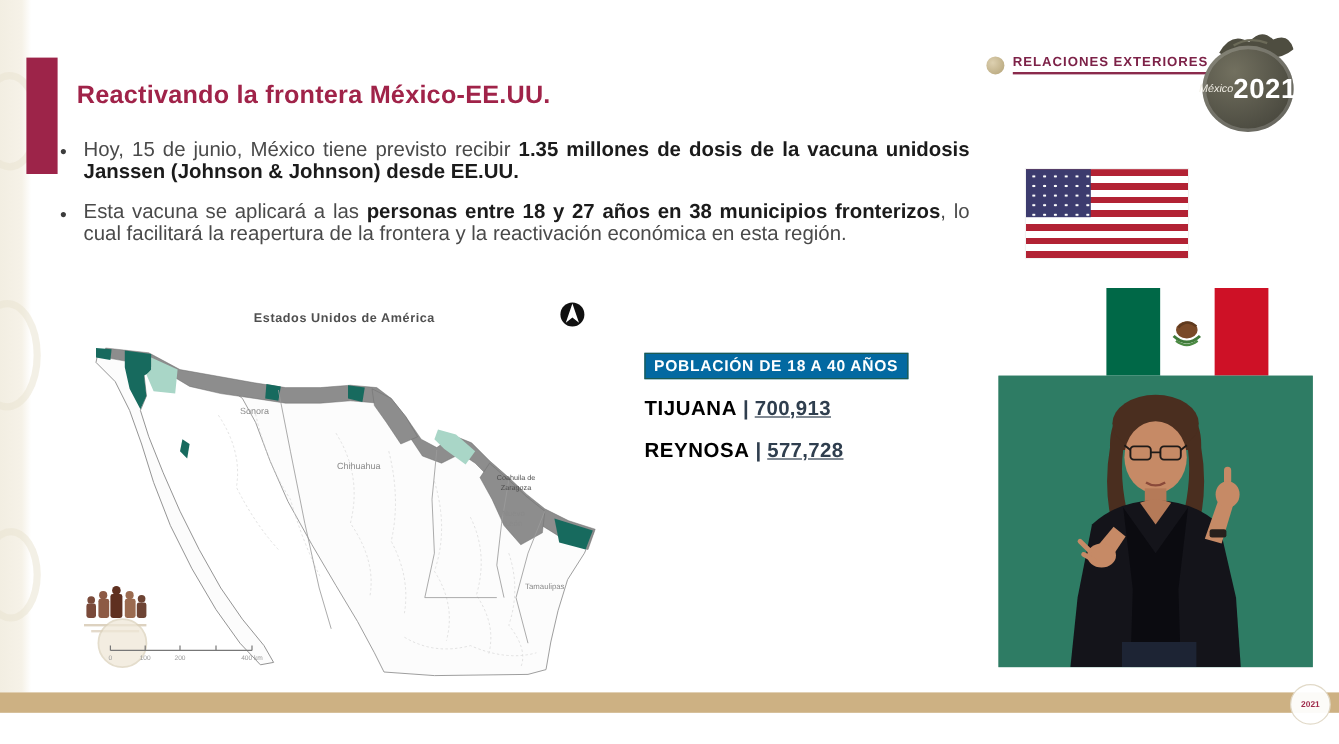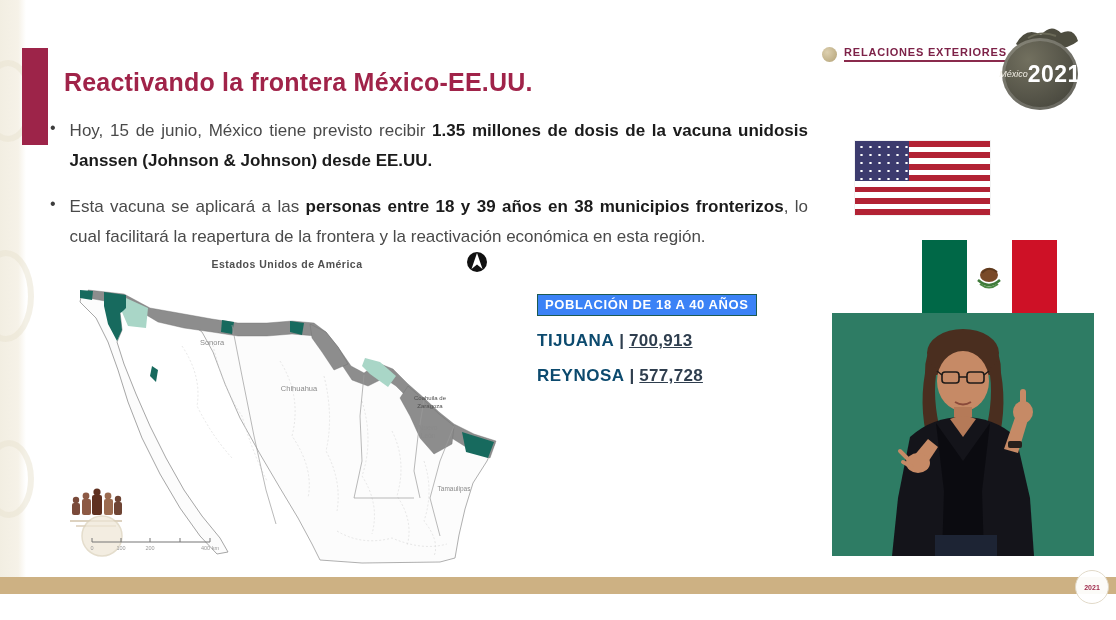--- a/index.html
+++ b/index.html
@@ -13,41 +13,41 @@
   
   .ornament{
     left:0;top:0;width:26px;height:577px;
     background:linear-gradient(to right,#f2eee2,#f6f2e8 70%,#ffffff);
   }
   .ornament .blob{position:absolute;border:6px solid #eae4d2;border-radius:50%;opacity:.55;}
   
   .title-bar{left:22px;top:48px;width:26px;height:97px;background:#9d2449;}
   .page-title{
     left:64px;top:68px;width:700px;
-    font-size:25px;font-weight:700;color:#a02349;letter-spacing:.2px;
+    font-size:21px;font-weight:700;color:#a02349;letter-spacing:.2px;
   }
   
   .bullets{left:50px;top:116px;width:758px;}
   .bullet-row{display:flex;gap:14px;margin-bottom:16px;}
   .bullet-dot{color:#3c3c3c;font-size:16px;line-height:23px;flex:0 0 auto;}
   .bullet-text{
-    font-size:17px;line-height:30px;color:#4a4a4a;text-align:justify;
+    font-size:17px;line-height:18px;color:#4a4a4a;text-align:justify;
   }
   .bullet-text .b{font-weight:700;color:#1b1b1b;}
   
   .map-wrap{left:62px;top:246px;width:452px;height:322px;text-align:right;}
   
   .pop-panel{left:537px;top:294px;width:230px;}
   .pop-badge{
-    display:inline-block;background:#3b82f6;border:1px solid #1d5a50;
+    display:inline-block;background:#0369a1;border:1px solid #1d5a50;
     color:#ffffff;font-size:13px;font-weight:700;letter-spacing:.6px;
     padding:2px 7px 3px 7px;
   }
   .pop-row{margin-top:15px;font-size:17px;font-weight:700;white-space:nowrap;}
-  .pop-city{color:#0c4a6e;letter-spacing:.5px;}
+  .pop-city{color:#000000;letter-spacing:.5px;}
   .pop-sep{color:#2f3e4e;padding:0 5px;}
   .pop-val{color:#2f3e4e;letter-spacing:.3px;text-decoration:underline;}
   
   .sre{left:822px;top:46px;display:flex;align-items:center;gap:7px;}
   .sre-seal{
     width:15px;height:15px;border-radius:50%;
     background:radial-gradient(circle at 35% 35%,#ddd0b0,#b3a276);
   }
   .sre-text{
     font-size:11px;font-weight:700;color:#7d2248;letter-spacing:.8px;
@@ -99,21 +99,21 @@
 <div class="abs title-bar"></div>
 <div class="abs page-title">Reactivando la frontera México-EE.UU.</div>
 
 <div class="abs bullets">
   <div class="bullet-row">
     <span class="bullet-dot">•</span>
     <span class="bullet-text"><span>Hoy, 15 de junio, México tiene previsto recibir </span><span class="b">1.35 millones de dosis de la vacuna unidosis Janssen (Johnson &amp; Johnson) desde EE.UU.</span></span>
   </div>
   <div class="bullet-row">
     <span class="bullet-dot">•</span>
-    <span class="bullet-text"><span>Esta vacuna se aplicará a las </span><span class="b">personas entre 18 y 39 años en 38 municipios fronterizos</span><span>, lo cual facilitará la reapertura de la frontera y la reactivación económica en esta región.</span></span>
+    <span class="bullet-text"><span>Esta vacuna se aplicará a las </span><span class="b">personas entre 18 y 27 años en 38 municipios fronterizos</span><span>, lo cual facilitará la reapertura de la frontera y la reactivación económica en esta región.</span></span>
   </div>
 </div>
 
 <div class="abs map-wrap">
   <svg width="452" height="322" viewBox="0 0 452 322">
 
     <text x="225" y="22" text-anchor="middle" font-size="10.5" font-weight="bold" fill="#4f4f4f" letter-spacing="0.5">Estados Unidos de América</text>
 
     <g>
       <circle cx="415" cy="16" r="10" fill="#101010"></circle>

